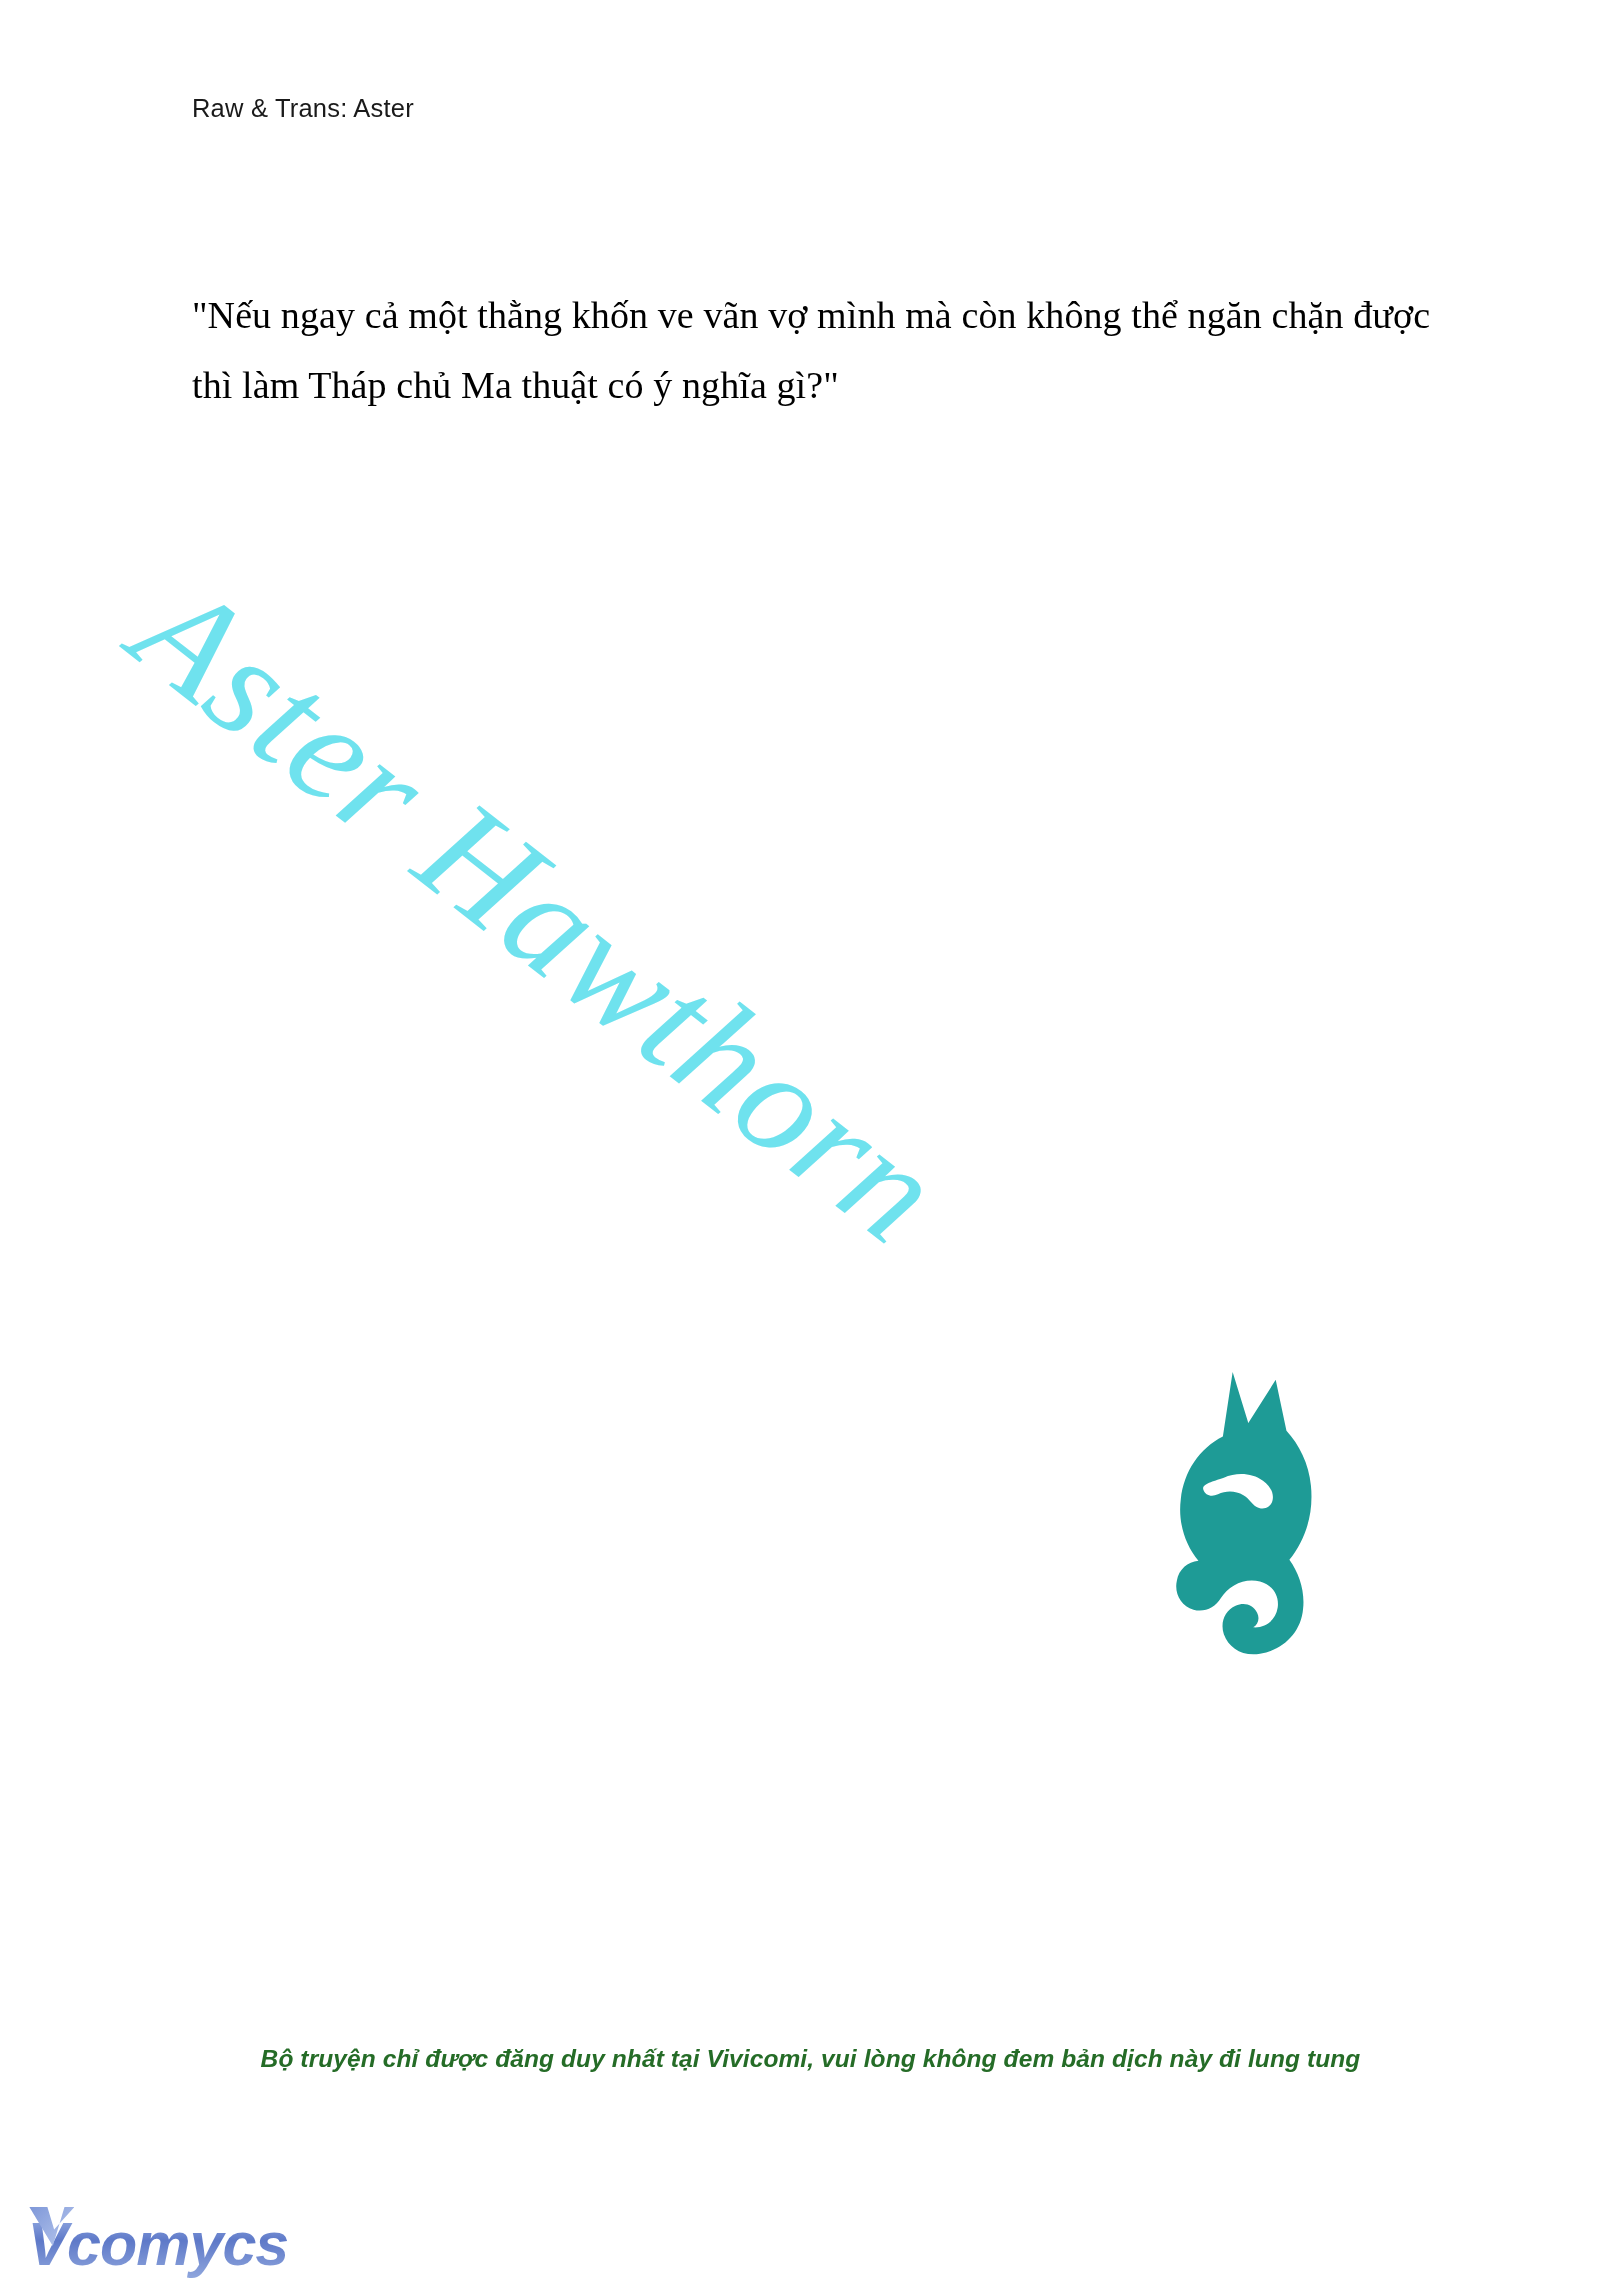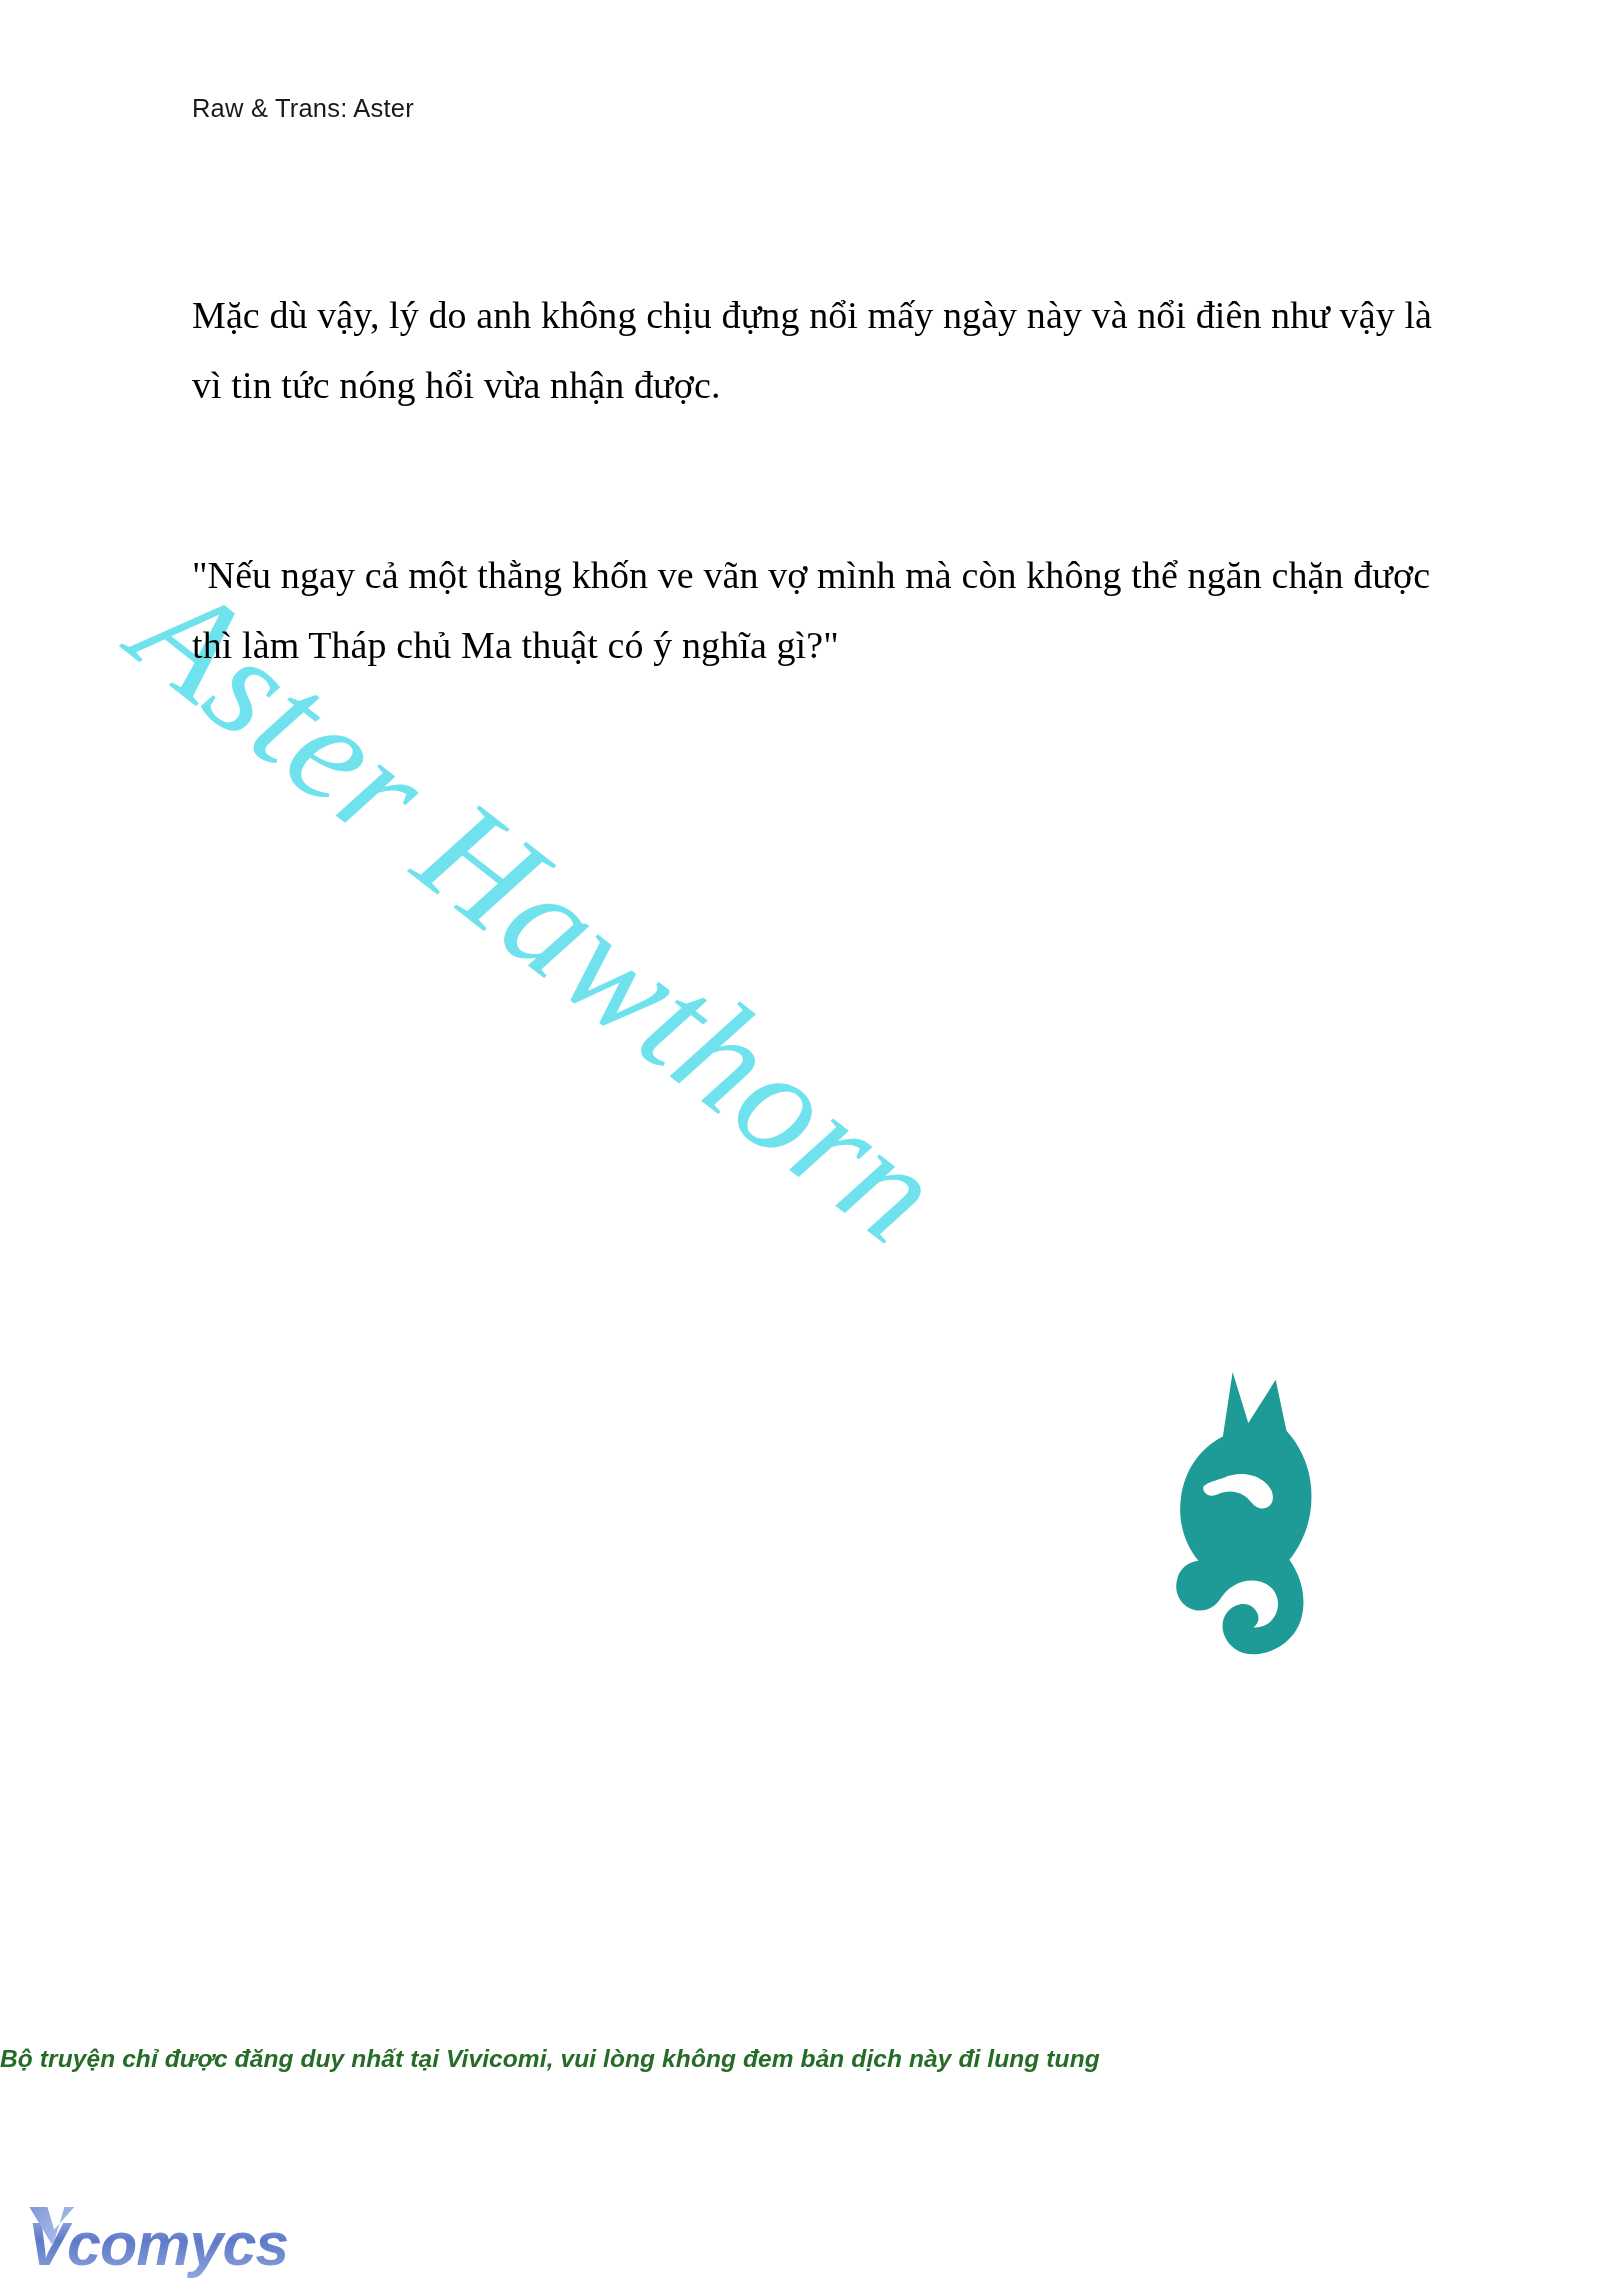--- a/index.html
+++ b/index.html
@@ -87,20 +87,21 @@
     letter-spacing: 0.1px;
   }
   .para.gap-xbig { margin-bottom: 120px; }
 
   
   #footer-note {
     position: absolute;
     left: 0;
     top: 2037px;
     width: 1621px;
+    text-align: center;
     z-index: 4;
   }
   #footer-note .fn-line {
     font-family: "Liberation Sans", sans-serif;
     font-size: 24.5px;
     font-weight: bold;
     font-style: italic;
     color: #256C27;
     line-height: 43px;
     letter-spacing: 0.1px;
@@ -179,21 +180,20 @@
         C146,126 150,133 149,140
         C148,147 142,151 135,149
         C128,147 126,140 119,136
         C111,131 101,131 93,135
         C86,138 80,136 78,130
         C76,124 91,121 99,118 Z"></path>
     </svg>
   </div>
 
   <div id="body-text">
-    <p class="para gap-xbig">Mặc dù vậy, lý do anh không chịu đựng nổi mấy ngày này và nổi điên như vậy là vì tin tức nóng hổi vừa nhận được.</p>
     <p class="para gap-xbig">"Nếu ngay cả một thằng khốn ve vãn vợ mình mà còn không thể ngăn chặn được thì làm Tháp chủ Ma thuật có ý nghĩa gì?"</p>
   </div>
 
   <div id="footer-note">
     <div class="fn-line">Bộ truyện chỉ được đăng duy nhất tại Vivicomi, vui lòng không đem bản dịch này đi lung tung</div>
   </div>
 
   <div id="logo">
     <span class="logo-wrap">
       <span class="logo-v-accent"></span>

